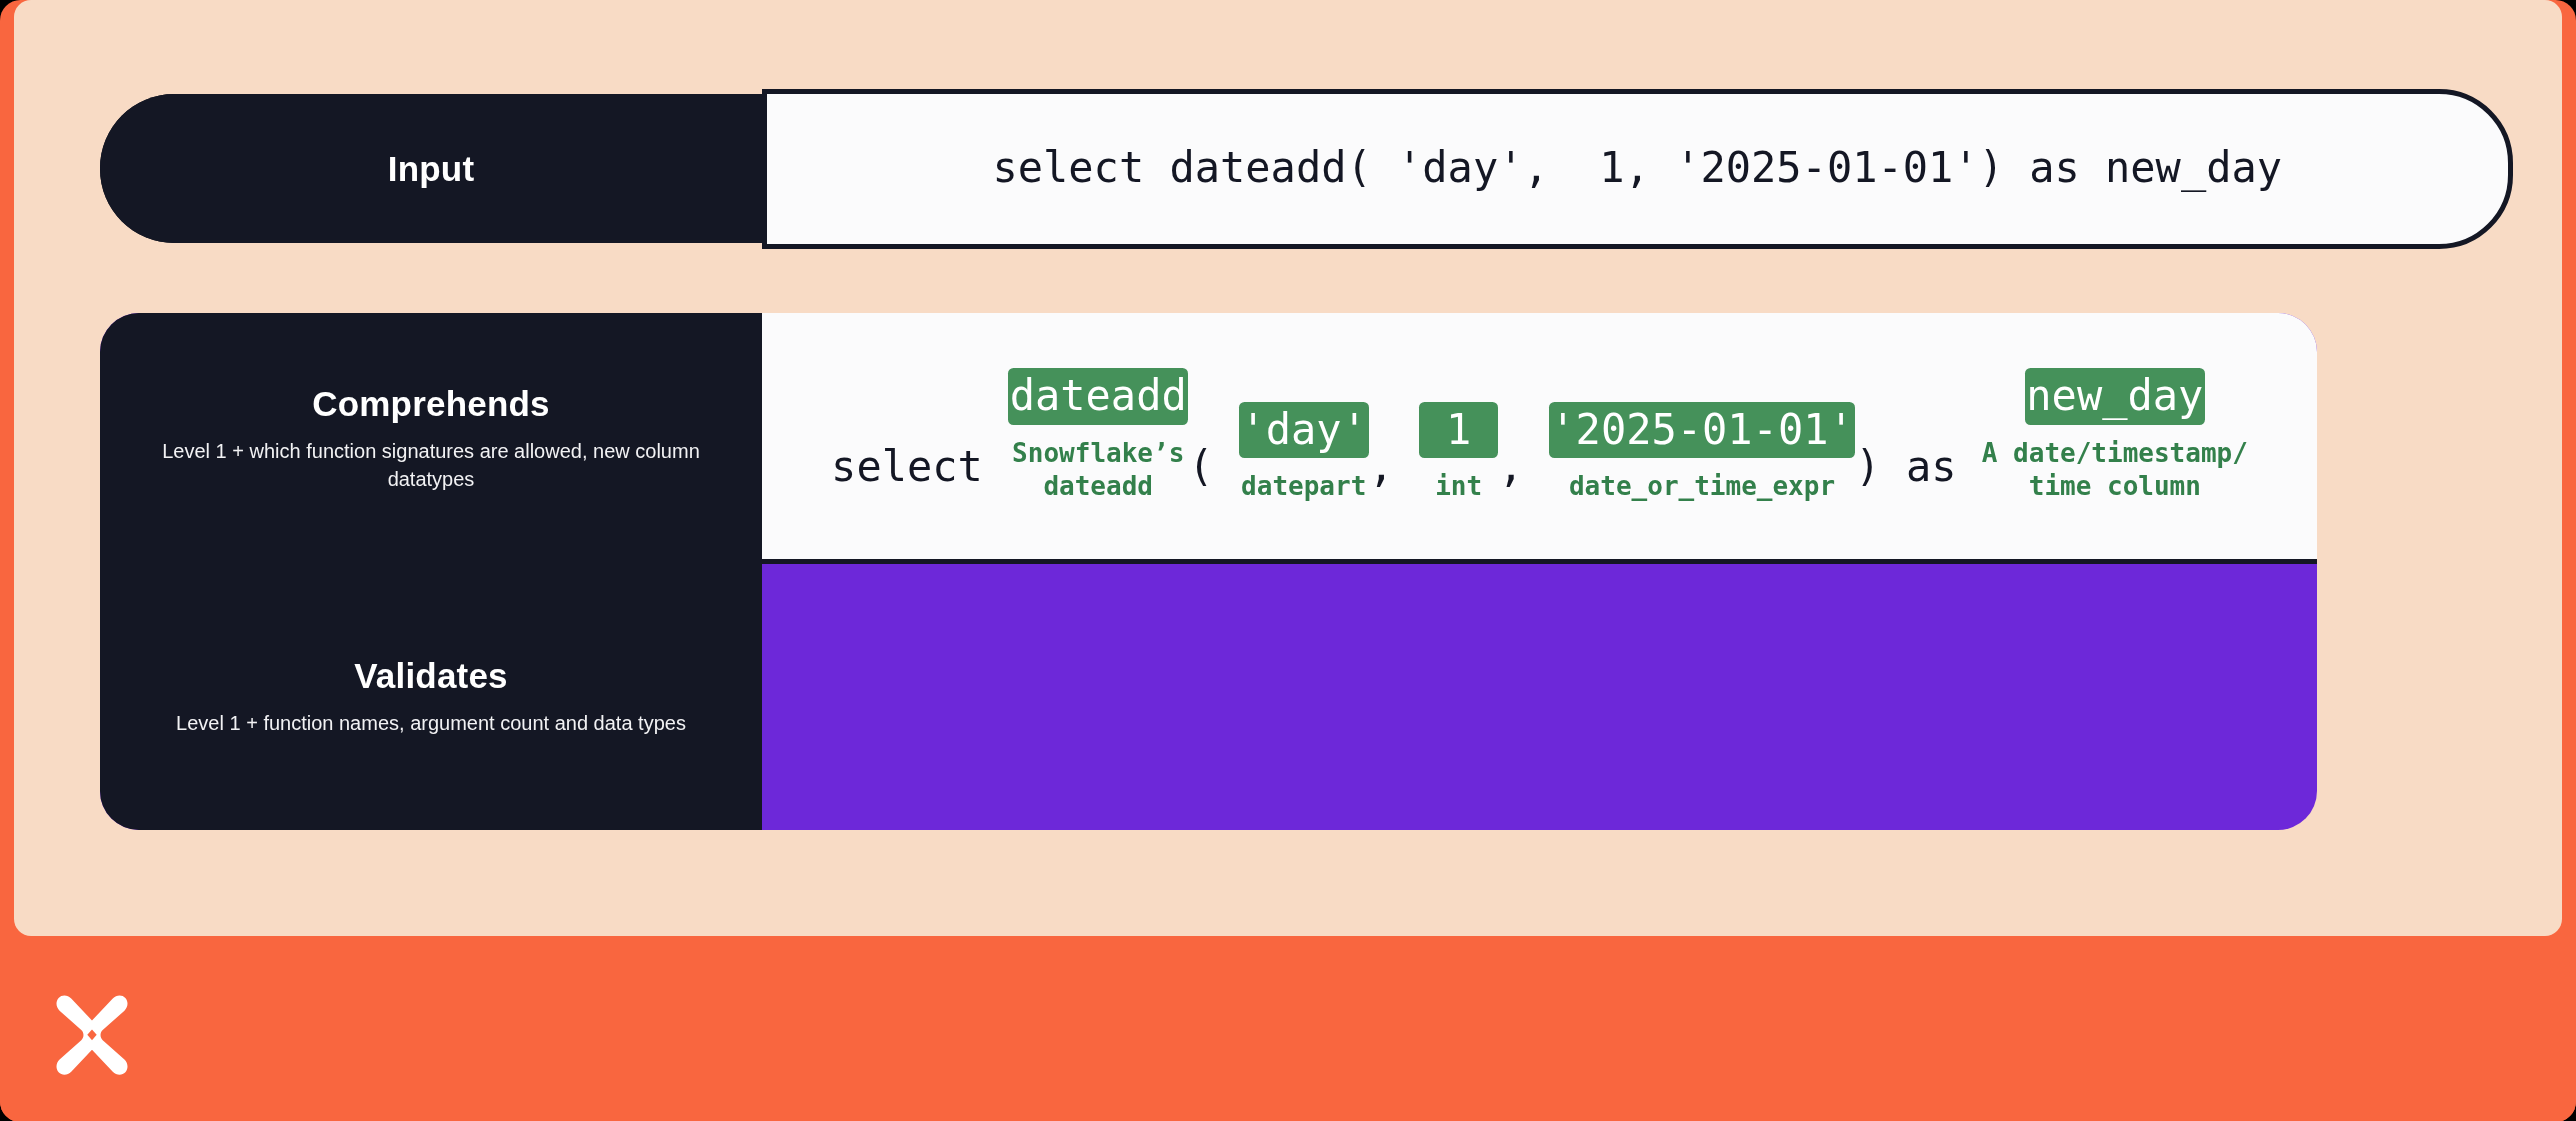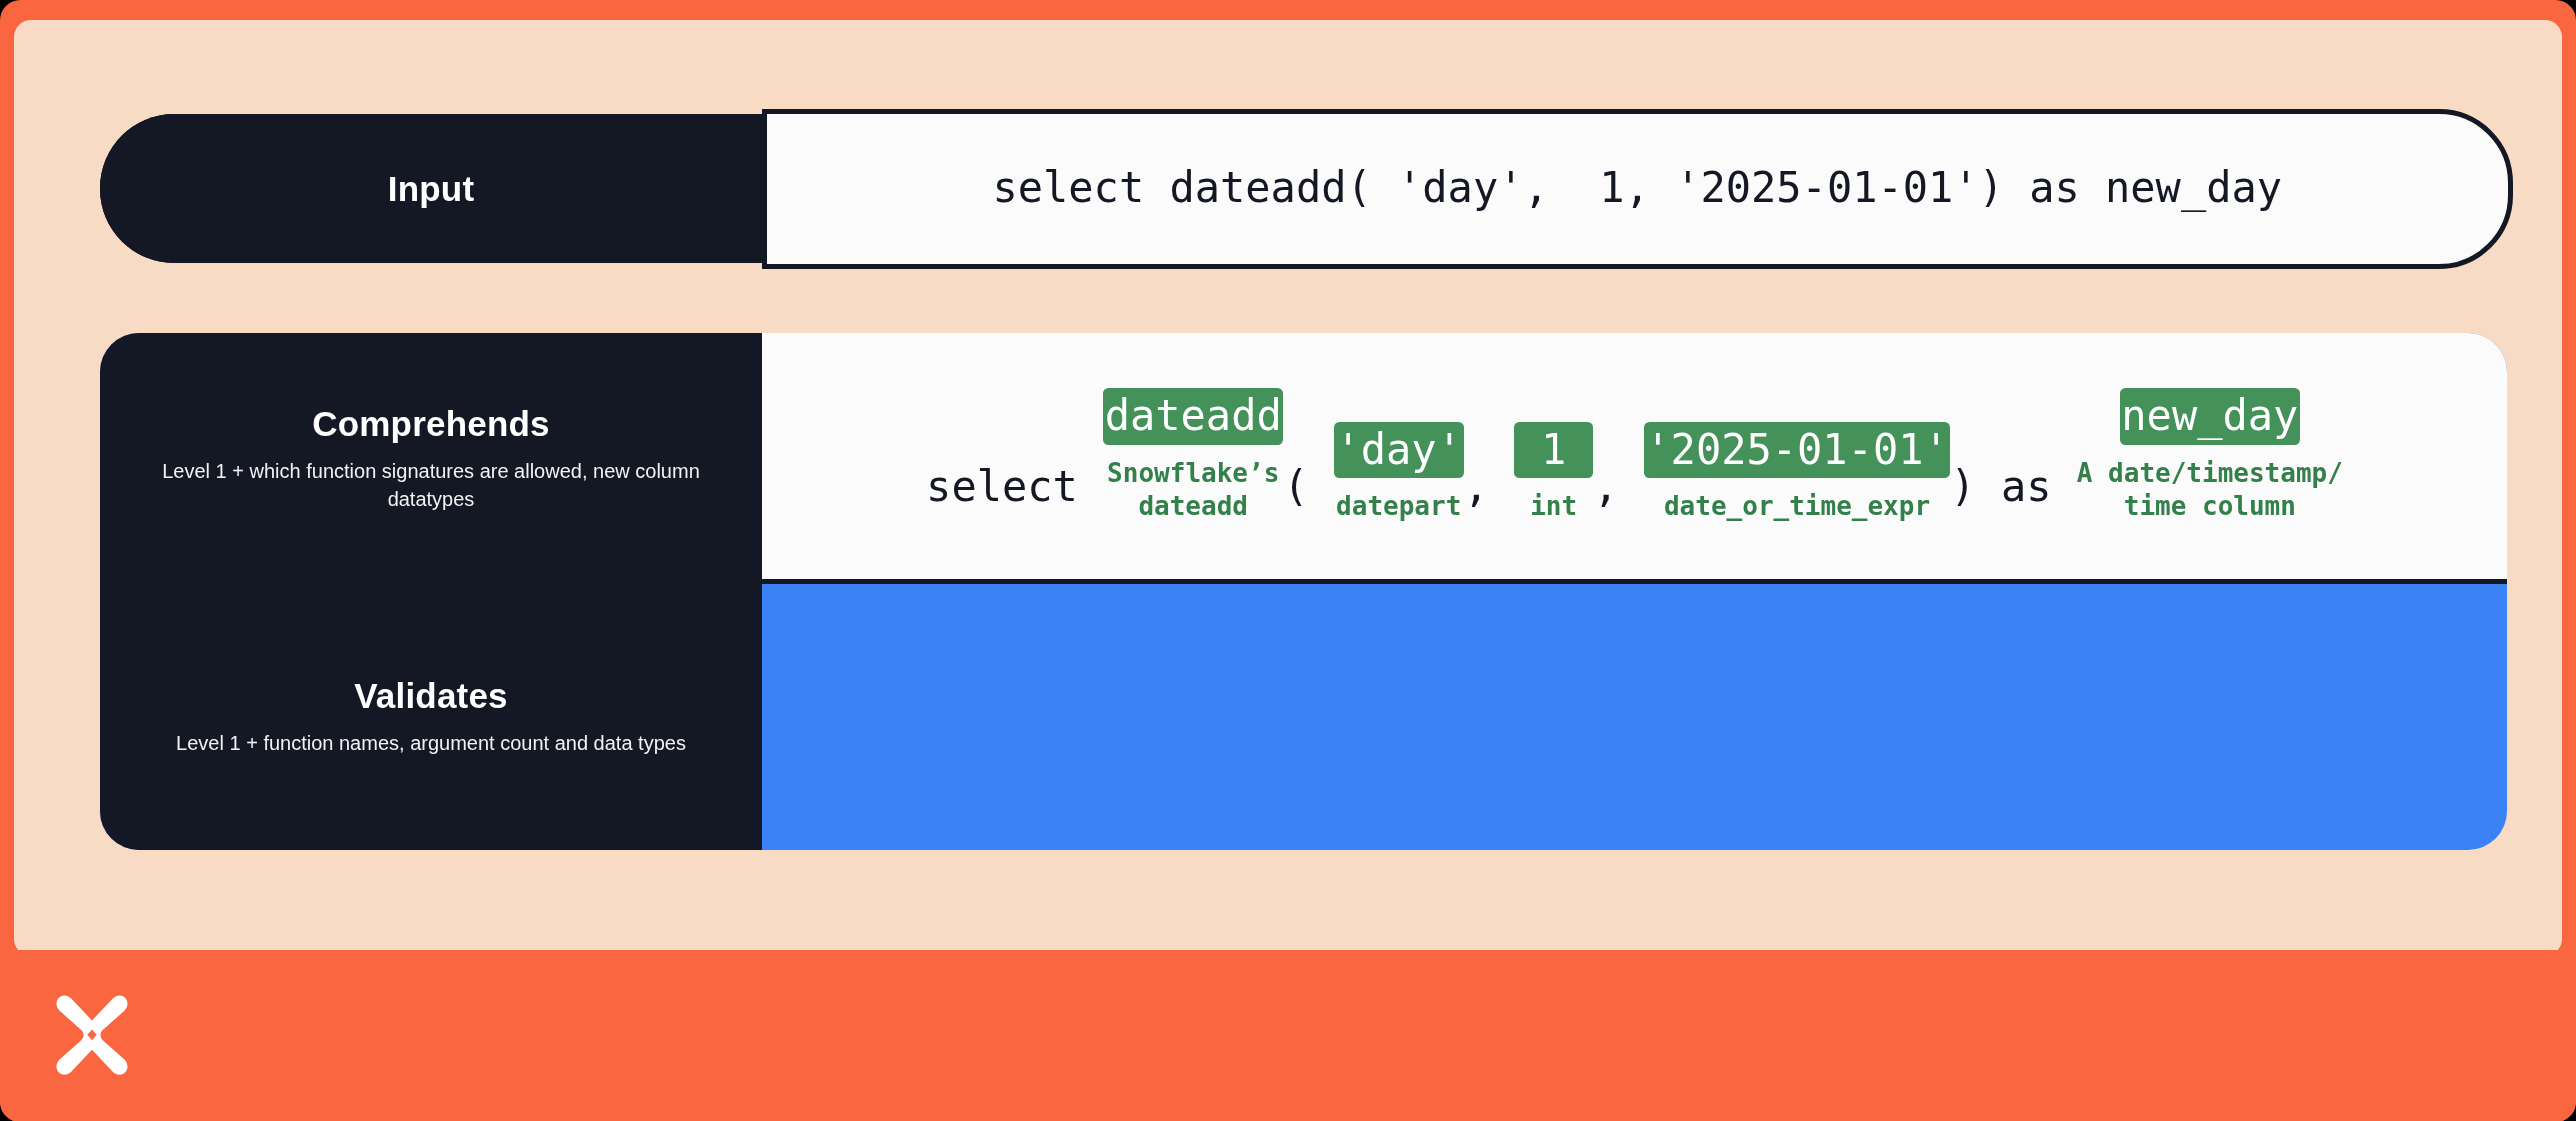--- a/index.html
+++ b/index.html
@@ -17,21 +17,21 @@
     height: 1122px;
     background: #F9663F;
     border-radius: 20.4px;
     overflow: hidden;
   }
 
   
   #canvas {
     position: absolute;
     left: 14px;
-    top: 20px;
+    top: 0;
     width: 2548px;
     height: 936px;
     background: #F8DBC5;
     border-radius: 17px;
   }
 
   
   .label-col {
     width: 662px;
     flex: 0 0 662px;
@@ -94,24 +94,24 @@
     border: 5.5px solid #141724;
     border-radius: 0 74px 74px 0;
     margin: -5.5px -5.5px -5.5px 0;
   }
 
   
   #card-two {
     position: absolute;
     left: 86px;
     top: 313px;
-    width: 2407px;
+    width: 2217px;
     height: 517px;
     border-radius: 39px;
-    background: #3b82f6;
+    background: #6d28d9;
     display: flex;
     flex-direction: column;
     overflow: hidden;
   }
   .row2 { display: flex; flex: 1 1 auto; min-height: 0; }
   #row-comprehends { height: 251px; }
   #row-validates   { height: 266px; }
 
   #row-comprehends .code-col { border-bottom: 5.5px solid #141724; }
 

